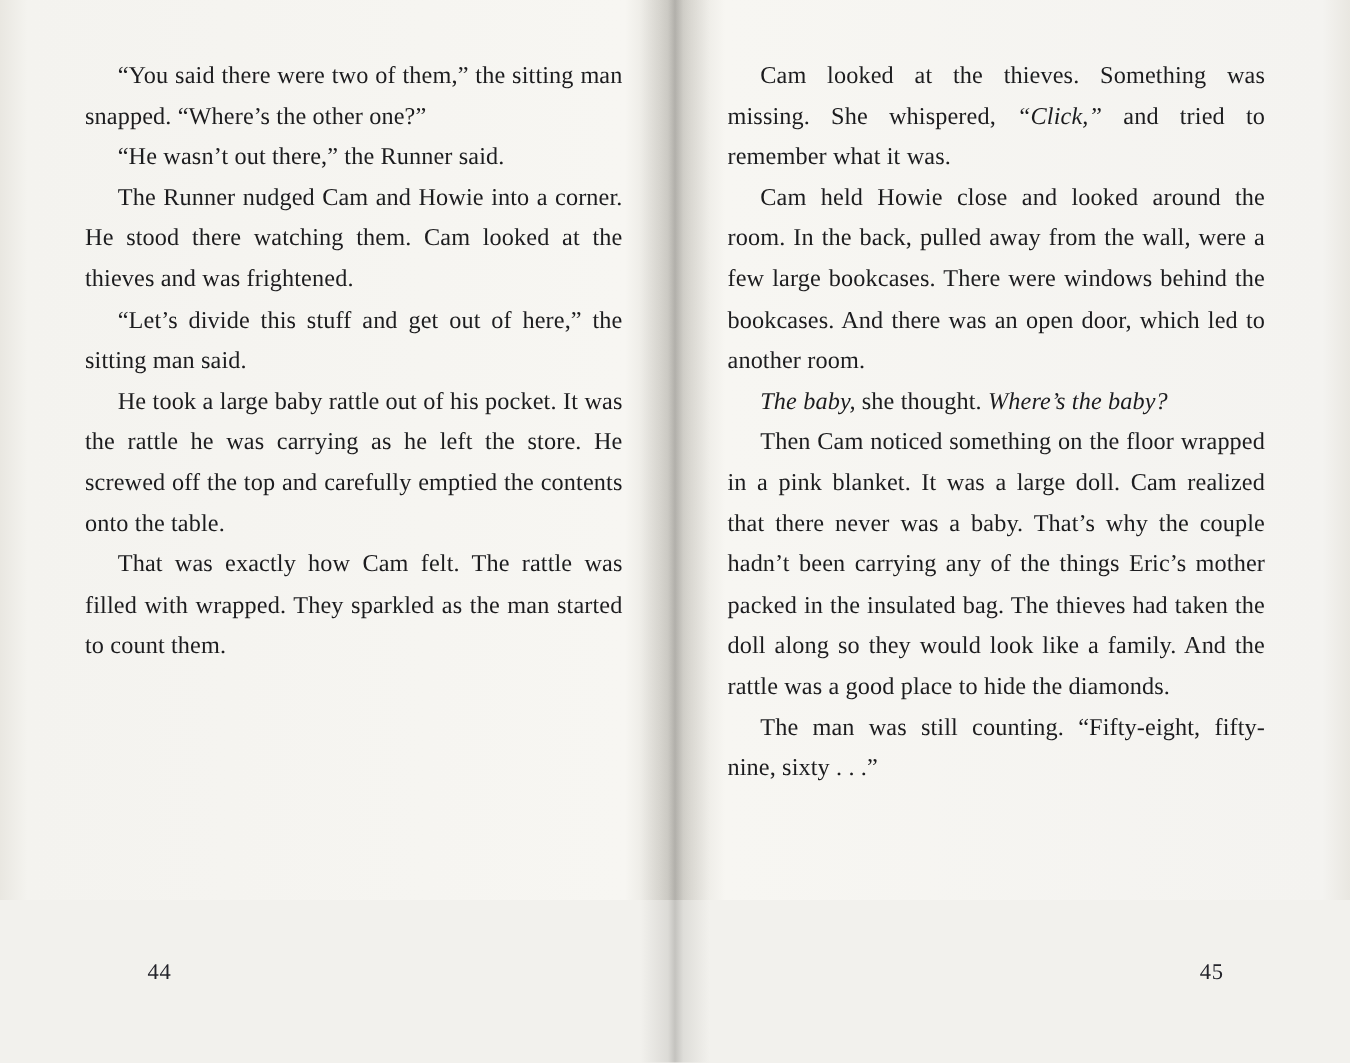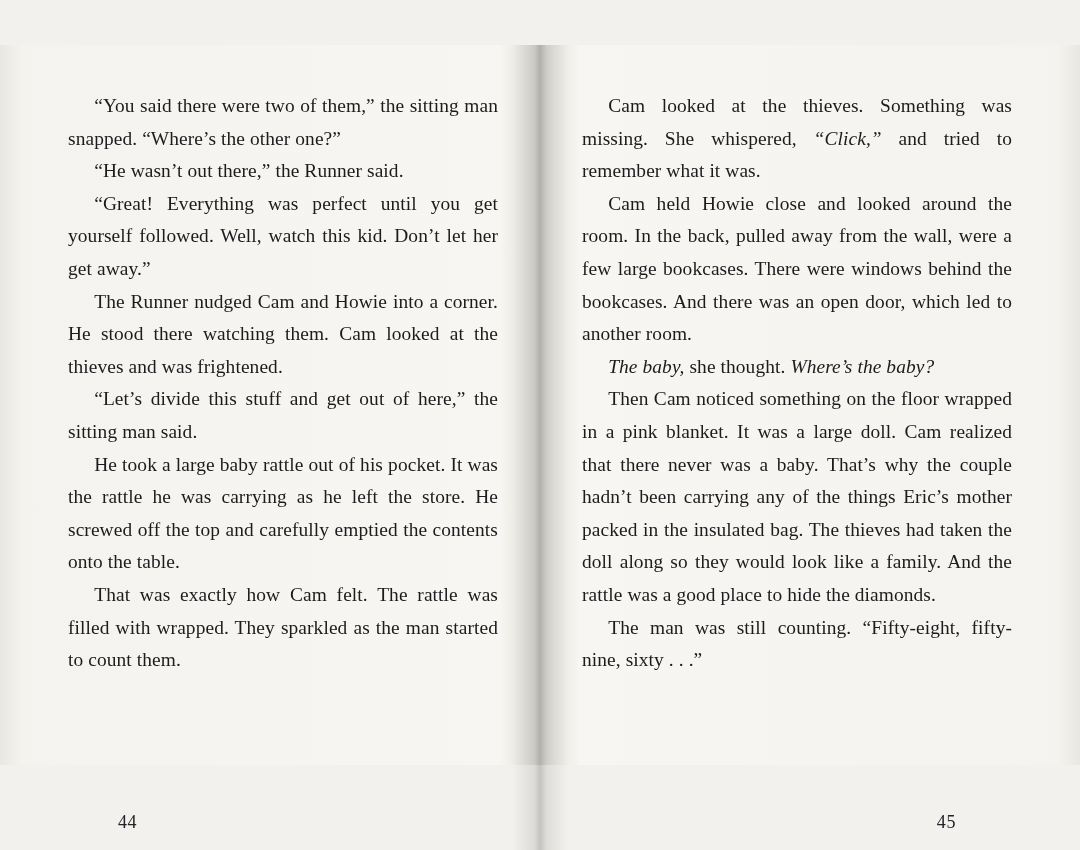--- a/index.html
+++ b/index.html
@@ -16,21 +16,20 @@
   .book {
     position: relative;
     width: 1080px;
     height: 720px;
     background: linear-gradient(to right,
        #e9e7e1 0px, #f4f3ef 22px,
        #f7f6f2 500px, #e4e2dc 528px,
        #d8d6d0 540px, #e6e4de 552px,
        #f7f6f2 580px, #f4f3f0 1058px,
        #e9e7e1 1080px);
-    margin-top: 45px;
   }
   .spine-shadow {
     position: absolute;
     left: 512px;
     top: 0;
     width: 56px;
     height: 850px;
     background: linear-gradient(to right,
       rgba(120,118,112,0.00) 0%,
       rgba(120,118,112,0.18) 40%,
@@ -76,35 +75,34 @@
     bottom: 62px;
     font-size: 18px;
     color: #23232a;
     letter-spacing: 0.6px;
   }
   .folio-left {
     left: 118px;
     text-align: right;
   }
   .folio-right {
-    right: 124px;
+    right: 101px;
   }
 </style>
 </head>
 <body>
 
 <div class="book">
 
   <div class="spine-shadow"></div>
 
   <div class="page page-left">
     <div class="text-col">
       <p>“You said there were two of them,” the sitting man snapped. “Where’s the other one?”</p>
       <p>“He wasn’t out there,” the Runner said.</p>
-      <p>“Great! Everything was perfect until you get yourself followed. Well, watch this kid. Don’t let her get away.”</p>
       <p>The Runner nudged Cam and Howie into a corner. He stood there watching them. Cam looked at the thieves and was frightened.</p>
       <p>“Let’s divide this stuff and get out of here,” the sitting man said.</p>
       <p>He took a large baby rattle out of his pocket. It was the rattle he was carrying as he left the store. He screwed off the top and carefully emptied the contents onto the table.</p>
       <p>That was exactly how Cam felt. The rattle was filled with wrapped. They sparkled as the man started to count them.</p>
     </div>
     <div class="folio folio-left">44</div>
   </div>
 
   <div class="page page-right">
     <div class="text-col">

